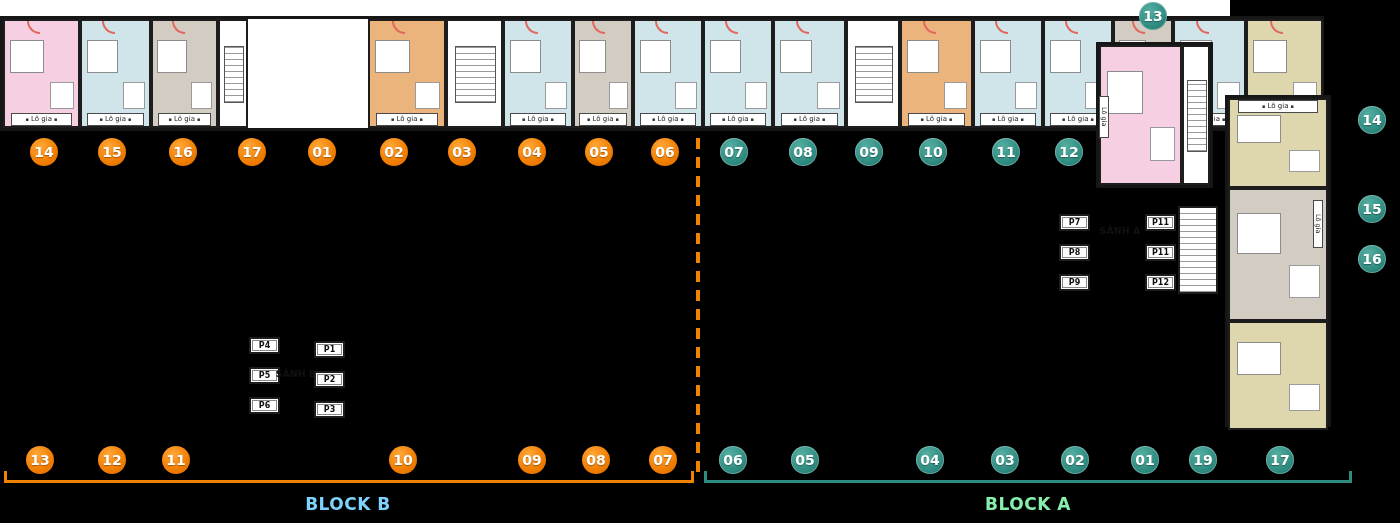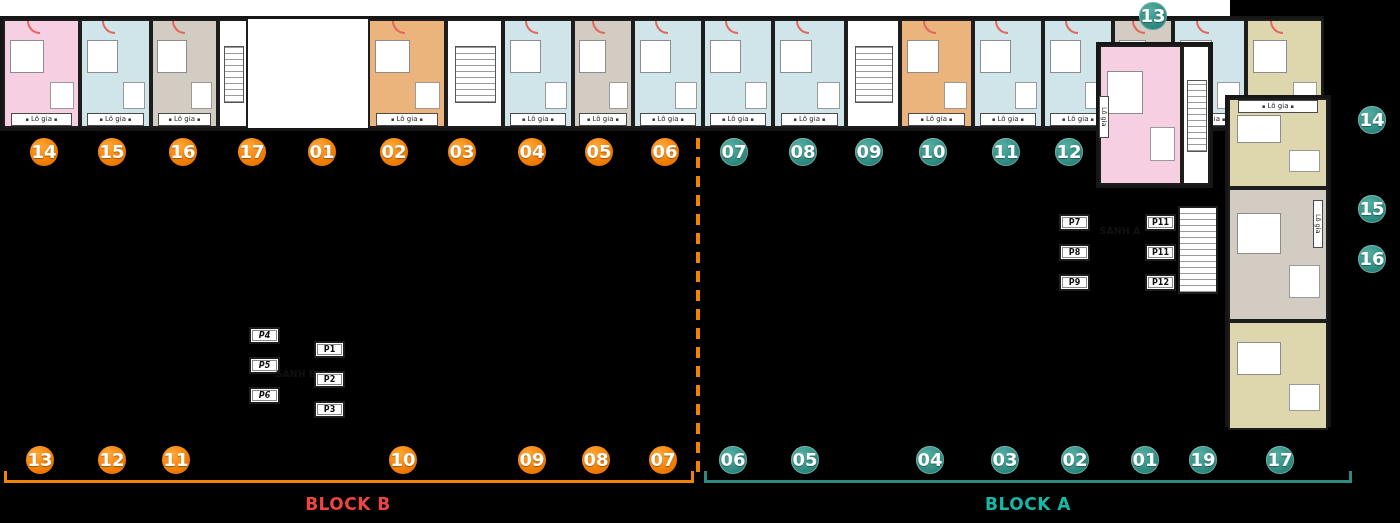--- a/index.html
+++ b/index.html
@@ -39,54 +39,54 @@
   .bal { position:absolute; left:8%; width:84%; height:13px; background:#fff; border:1px solid #4a4a4a;
          font-size:7px; line-height:11px; text-align:center; color:#1c1c1c; white-space:nowrap; overflow:hidden; }
   .bal-top .bal { top:0; }
   .bal-bottom .bal { bottom:0; }
   .bal::before, .bal::after { content:"▪"; font-size:5px; color:#333; margin:0 2px; }
   .vbal { position:absolute; writing-mode:vertical-rl; font-size:6.5px; color:#1c1c1c; background:#fff;
           border:1px solid #4a4a4a; padding:3px 0; text-align:center; z-index:5; }
 
   
   .liftcol { position:absolute; display:flex; flex-direction:column; gap:13px; z-index:6; }
-  #lifts-b-left  { left:249px; top:327px;font-style:italic; }
+  #lifts-b-left  { left:249px; top:337px; }
   #lifts-b-right { left:314px; top:341px; }
   #lifts-a-left  { left:1059px; top:214px; }
   #lifts-a-right { left:1145px; top:214px; }
   .lift { width:31px; height:17px; background:#fff; border:2px solid #1d1d1d; font-size:8px; font-weight:bold;
           color:#111; text-align:center; line-height:13px; box-shadow:inset 0 0 0 1px #fff, inset 0 0 0 2px #888; }
   .lobby-label { position:absolute; z-index:6; font-size:9.5px; font-weight:bold; color:#111; text-align:center; white-space:nowrap; }
   #lobby-b-label { left:265px; top:368px; width:62px; }
   #lobby-a-label { left:1094px; top:225px; width:52px; }
   .stair-core { position:absolute; z-index:5; background:repeating-linear-gradient(0deg,#9a9a9a 0 1px,#fff 1px 6px);
                 border:2px solid #1d1d1d; }
   #stair-a { left:1178px; top:206px; width:40px; height:88px; }
 
   
-  .badge { position:absolute; width:28px; height:28px; border-radius:50%; color:#fff; font-size:18px;
+  .badge { position:absolute; width:28px; height:28px; border-radius:50%; color:#fff; font-size:14px;
            font-weight:bold; text-align:center; line-height:28px; z-index:20;
            text-shadow:0 1px 1px rgba(0,0,0,.35); }
   .badge.orange { background:radial-gradient(circle at 38% 30%, #FFA838, #F07C00 62%, #D96C00 100%); }
   .badge.teal   { background:radial-gradient(circle at 38% 30%, #55AEA2, #2E8B80 62%, #1F6E66 100%);
                   box-shadow:inset 0 0 0 1px rgba(255,255,255,.28); }
 
   
   #divider { position:absolute; left:696px; top:138px; width:4px; height:342px; z-index:15;
              background:repeating-linear-gradient(180deg,#F08300 0 11px,transparent 11px 19px); }
   .bracket { position:absolute; top:480px; height:3px; z-index:15; }
   .bracket::before, .bracket::after { content:""; position:absolute; width:3px; height:10px; top:-9px; }
   #bracket-b { left:4px;  width:690px; background:#F08300; }
   #bracket-b::before { left:0; background:#F08300; } #bracket-b::after { right:0; background:#F08300; }
   #bracket-a { left:704px; width:648px; background:#2E8B80; }
   #bracket-a::before { left:0; background:#2E8B80; } #bracket-a::after { right:0; background:#2E8B80; }
   .block-label { position:absolute; top:494px; transform:translateX(-50%); font-size:17px; font-weight:800;
                  letter-spacing:.5px; z-index:15; }
-  #block-b-label { left:348px; color:#ef4444; }
-  #block-a-label { left:1028px; color:#14b8a6; }
+  #block-b-label { left:348px; color:#7dd3fc; }
+  #block-a-label { left:1028px; color:#86efac; }
 
   
   #tower-vbal { left:1099px; top:96px; height:42px; }
   #rwing-vbal { left:1313px; top:200px; height:48px; }
 </style>
 </head>
 <body>
 
 <div id="plan">
 

